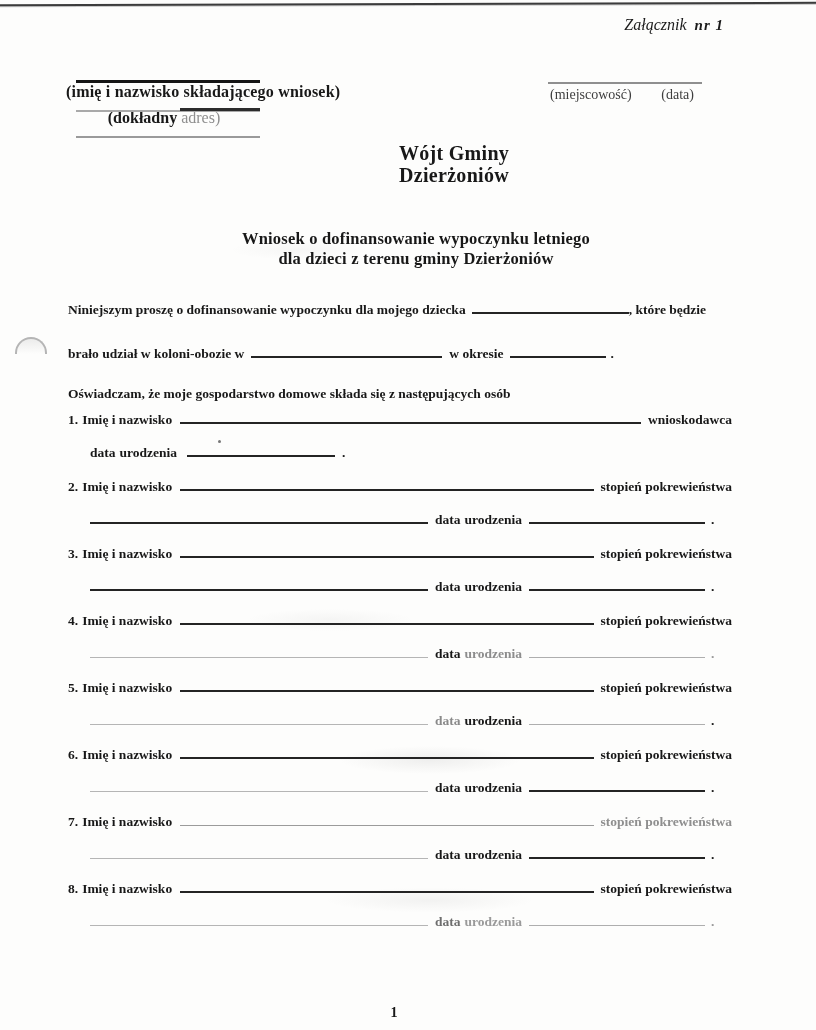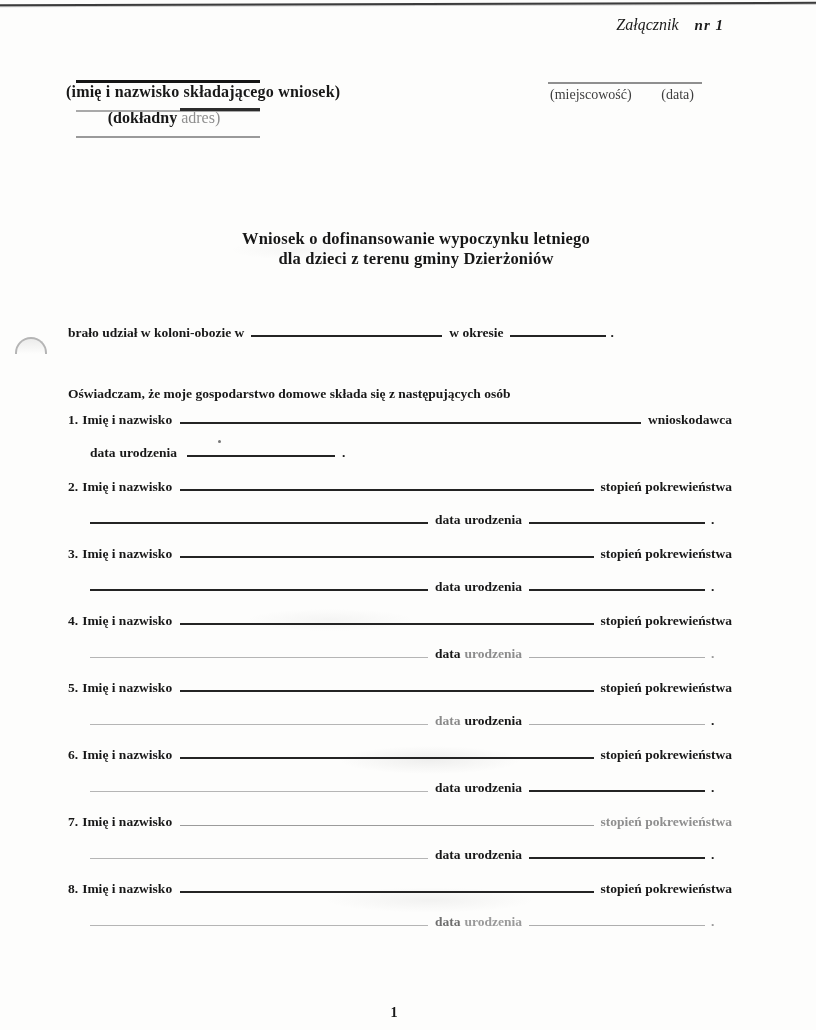--- a/index.html
+++ b/index.html
@@ -13,21 +13,21 @@
       radial-gradient(ellipse 120px 16px at 330px 620px, rgba(110,110,110,0.06), transparent 70%),
       radial-gradient(ellipse 100px 14px at 300px 250px, rgba(110,110,110,0.05), transparent 70%);
     font-family:"Liberation Serif","DejaVu Serif",serif;
     color:#181818; overflow:hidden;
   }
   .top-edge { position:absolute; top:3px; left:-6px; width:830px; height:2px;
     background:#3c3c3c; transform:rotate(-0.18deg); box-shadow:0 1px 0 rgba(150,150,150,.5); }
 
   .attachment { position:absolute; top:16px; right:92px; font-style:italic;
     font-size:16px; color:#1b1b1b; white-space:nowrap; }
-  .attachment .att-num { font-weight:bold; font-size:15px; letter-spacing:1px; margin-left:16px; }
+  .attachment .att-num { font-weight:bold; font-size:15px; letter-spacing:1px; margin-left:8px; }
 
   
   .header-left { position:absolute; top:80px; left:66px; width:196px;
     font-size:16px; font-weight:bold; line-height:12px; }
   .hl-rule1 { margin-left:10px; width:184px; height:3px; background:#151515; }
   .hl-caption { margin-top:3px; white-space:nowrap; letter-spacing:0.2px; }
   .hl-rule2 { position:relative; margin-top:12px; margin-left:10px; width:184px; height:2px; background:#a9a9a9; }
   .hl-rule2::after { content:""; position:absolute; right:0; top:-2px; width:80px; height:3px; background:#2c2c2c; }
   .hl-addr { margin-top:0; text-align:center; white-space:nowrap; }
   .hl-addr .light { color:#8f8f8f; font-weight:normal; }
@@ -113,27 +113,36 @@
   </div>
 
   <div class="header-right">
     <div class="hr-rule"></div>
     <div class="hr-labels">
       <span>(miejscowość)</span>
       <span>(data)</span>
     </div>
   </div>
 
+  <div class="addressee">
+    <div>Wójt Gminy</div>
+    <div>Dzierżoniów</div>
+  </div>
 
   <div class="form-title">
     <div>Wniosek o dofinansowanie wypoczynku letniego</div>
     <div>dla dzieci z terenu gminy Dzierżoniów</div>
   </div>
 
   <div class="request body-text">
+    <div class="flexline">
+      <span>Niniejszym proszę o dofinansowanie wypoczynku dla mojego dziecka</span>
+      <span class="blank req-b1"></span>
+      <span>, które będzie</span>
+    </div>
     <div class="flexline second">
       <span>brało udział w koloni-obozie w</span>
       <span class="blank req-b2"></span>
       <span>w okresie</span>
       <span class="blank req-b3"></span>
       <span>.</span>
     </div>
   </div>
 
   <div class="decl-intro body-text">Oświadczam, że moje gospodarstwo domowe składa się z następujących osób</div>

